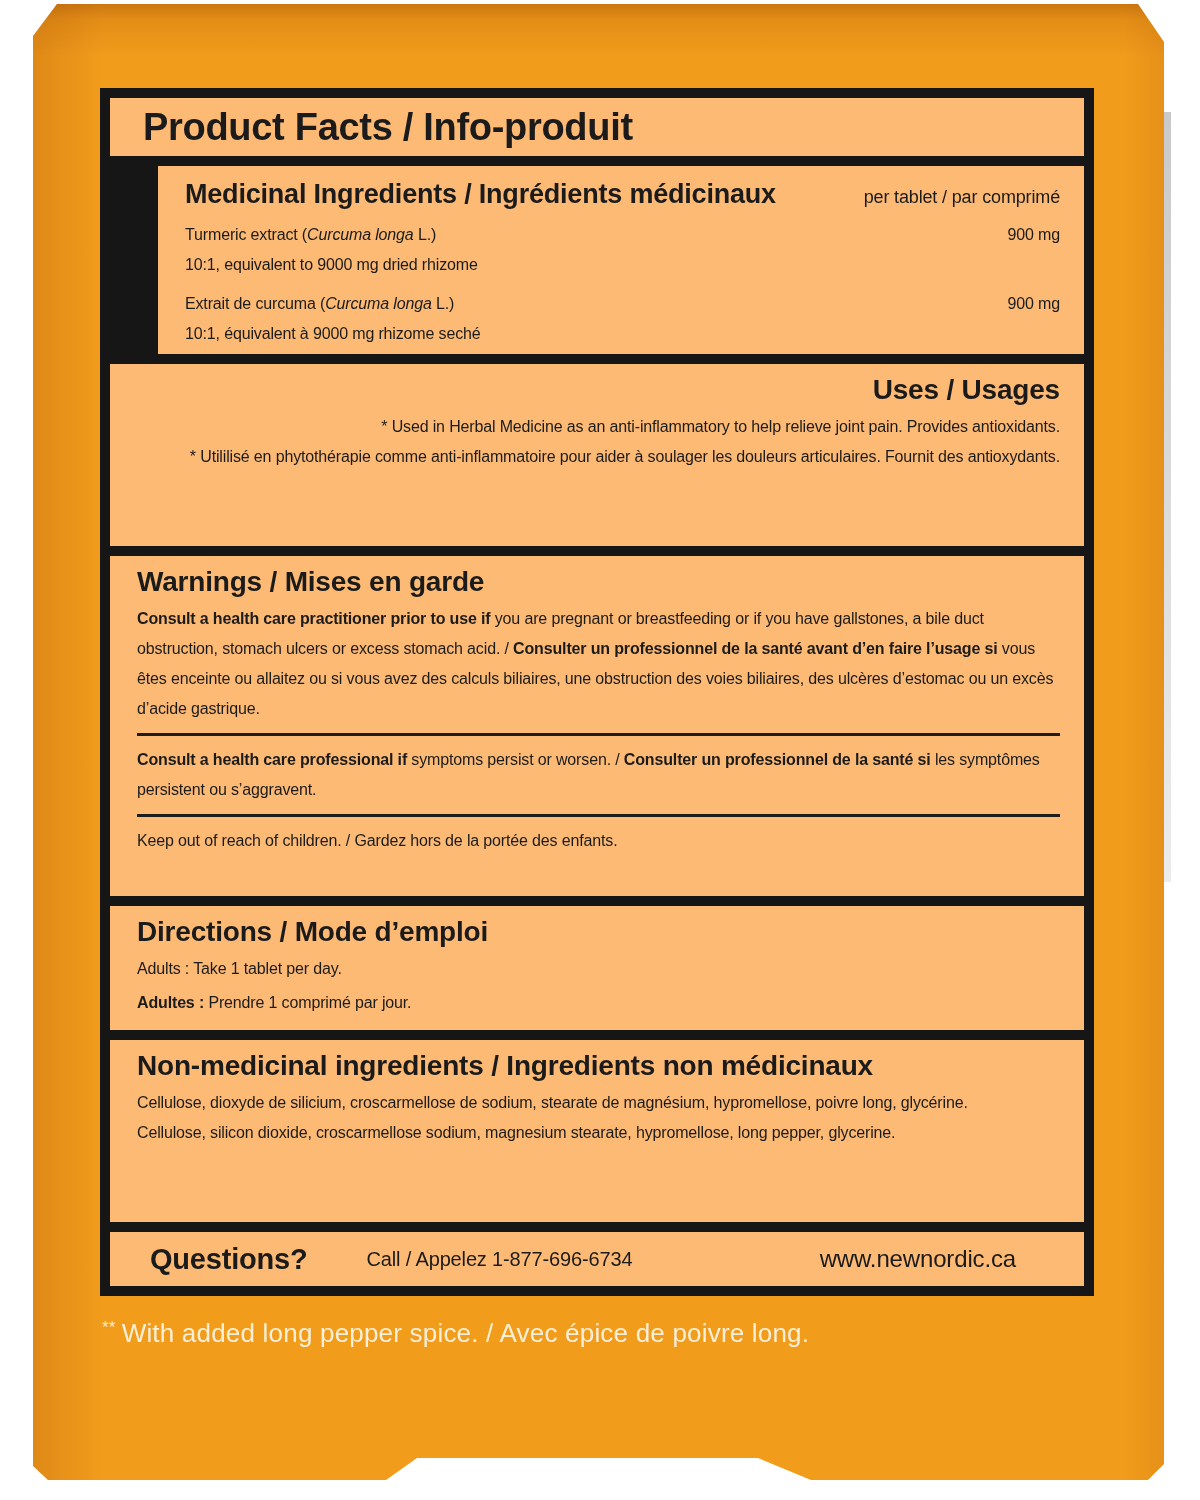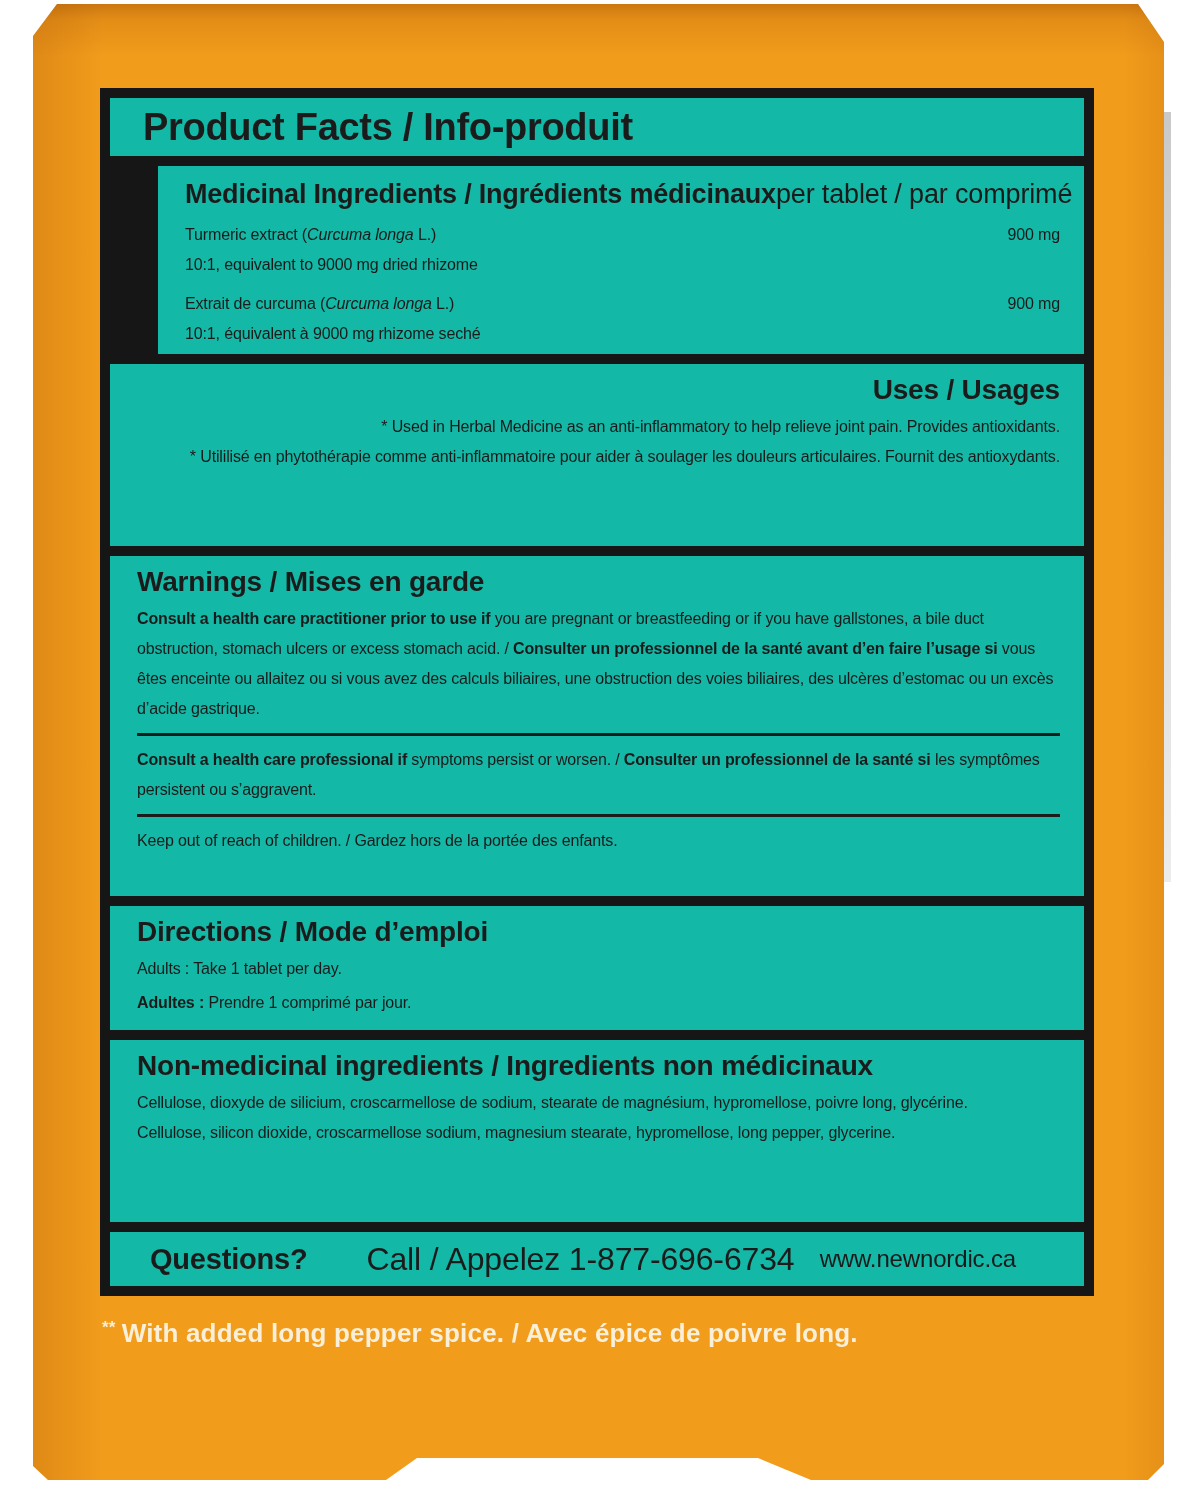--- a/index.html
+++ b/index.html
@@ -25,47 +25,47 @@
     position:absolute;left:1164px;top:112px;width:7px;height:770px;
     background:linear-gradient(180deg,#c9c9c9,#ececec);
   }
   
   .label{
     position:absolute;left:100px;top:88px;width:994px;height:1208px;
     background:#161616;box-sizing:border-box;
     padding:10px;display:flex;flex-direction:column;gap:10px;
   }
   .sec{
-    background:#14b8a6;box-sizing:border-box;overflow:hidden;
+    background:#fdba74;box-sizing:border-box;overflow:hidden;
     padding:0 24px 0 27px;
   }
   .sec-title{flex:0 0 58px;display:flex;align-items:center;}
   .sec-medicinal{flex:0 0 188px;margin-left:48px;}
   .sec-uses{flex:0 0 182px;text-align:right;}
   .sec-warnings{flex:0 0 340px;}
   .sec-directions{flex:0 0 124px;}
   .sec-nonmed{flex:0 0 182px;}
   .sec-questions{flex:0 0 54px;display:flex;align-items:center;padding-left:40px;}
 
   .title-text{font-size:38px;font-weight:bold;letter-spacing:-.3px;padding-left:6px;}
   h2{font-size:28px;font-weight:bold;margin:9px 0 5px;letter-spacing:-.2px;line-height:34px;}
   .body-text,p.bt{font-size:16px;line-height:30px;letter-spacing:-.15px;margin:0;}
   .med-head{display:flex;justify-content:space-between;align-items:baseline;margin-top:11px;}
   .med-head h2{margin:0;white-space:nowrap;font-size:27px;}
-  .per-tablet{font-size:27px;letter-spacing:-.15px;white-space:nowrap;}
+  .per-tablet{font-size:18px;letter-spacing:-.15px;white-space:nowrap;}
   .ing-row{display:flex;justify-content:space-between;margin-top:9px;}
   .ing-row .amount{white-space:nowrap;}
   hr.thin{border:none;border-top:3px solid #1c1c1c;margin:9px 0;}
   .q-label{font-size:29px;font-weight:bold;letter-spacing:-.2px;}
-  .q-call{font-size:32px;margin-left:59px;letter-spacing:-.15px;}
+  .q-call{font-size:20px;margin-left:59px;letter-spacing:-.15px;}
   .q-web{font-size:24px;margin-left:auto;margin-right:44px;letter-spacing:-.15px;}
   
   .footer-note{
     position:absolute;left:102px;top:1318px;width:960px;
-    color:#FAEFD9;font-size:26px;letter-spacing:.2px;font-weight:bold;
+    color:#FAEFD9;font-size:26px;letter-spacing:.2px;
   }
   .footer-note sup{font-size:17px;vertical-align:9px;margin-right:6px;}
 </style>
 </head>
 <body>
 
 <div class="box"></div>
 <div class="side-shade"></div>
 
 <div class="label">

